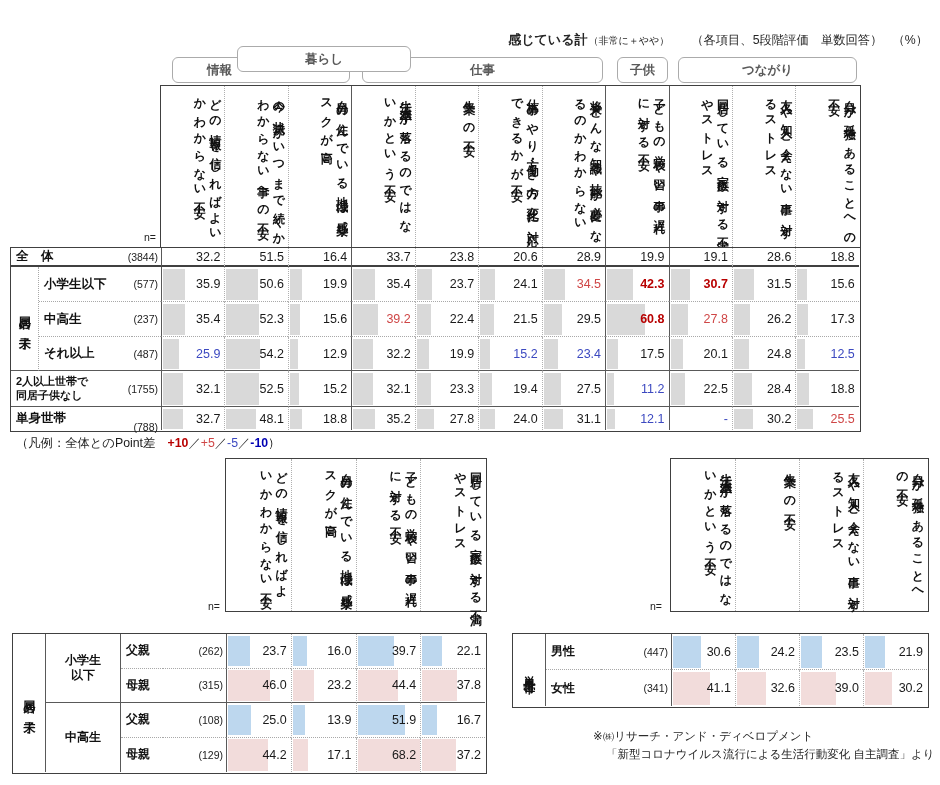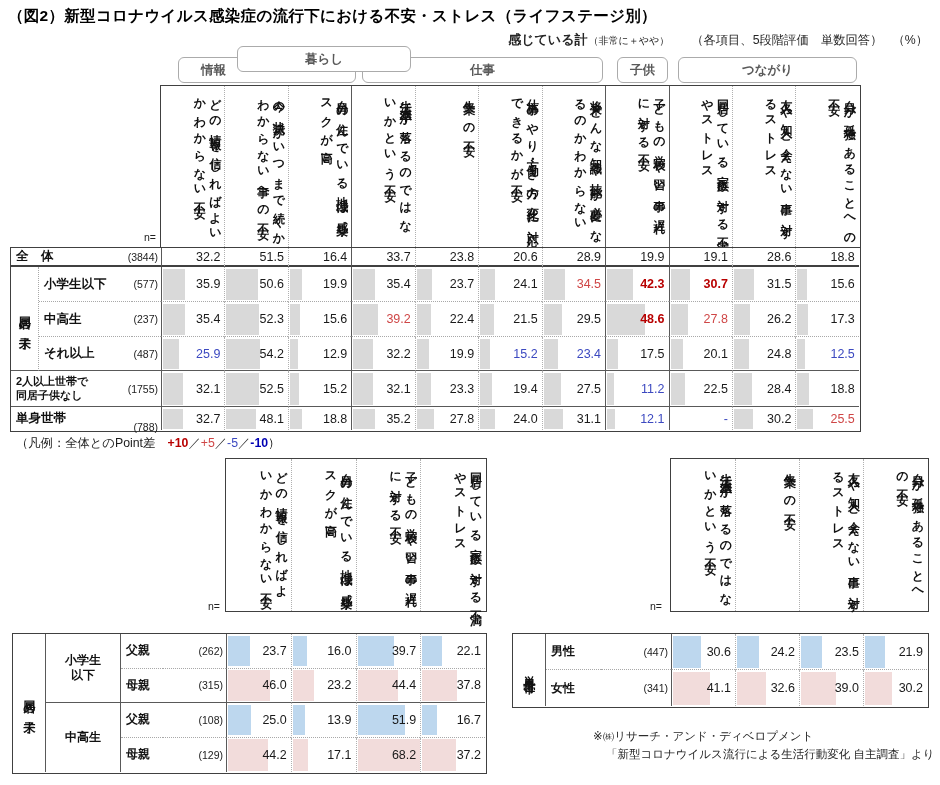--- a/index.html
+++ b/index.html
@@ -9,21 +9,21 @@
   #title{position:absolute;left:8px;top:6px;font-size:15.5px;font-weight:bold;color:#000;letter-spacing:.3px;}
   #subtitle{position:absolute;right:12px;top:30px;text-align:right;white-space:nowrap;color:#262626;}
   #subtitle .st-main{font-size:13px;font-weight:bold;}
   #subtitle .st-paren{font-size:10px;margin-left:1px;}
   #subtitle .st-note{font-size:12.3px;margin-left:22px;}
   #subtitle .st-pct{font-size:12.3px;margin-left:10px;}
   
   .tab{position:absolute;background:#fff;border:1.5px solid #ababab;border-radius:6px;
        display:flex;align-items:center;justify-content:center;box-sizing:border-box;
        font-weight:bold;font-size:12.5px;color:#595959;}
-  #tab-joho{left:178px;top:57px;width:178px;height:26px;z-index:2;justify-content:flex-start;padding-left:22px;}
+  #tab-joho{left:172px;top:57px;width:178px;height:26px;z-index:2;justify-content:flex-start;padding-left:34px;}
   #tab-kurashi{left:237px;top:46px;width:174px;height:26px;z-index:3;}
   #tab-shigoto{left:362px;top:57px;width:241px;height:26px;z-index:2;}
   #tab-kodomo{left:617px;top:57px;width:51px;height:26px;z-index:2;}
   #tab-tsunagari{left:678px;top:57px;width:179px;height:26px;z-index:2;}
   
   .vheadbox{position:absolute;display:flex;border:1.5px solid #404040;background:#fff;box-sizing:border-box;}
   #main-header{left:160px;top:85px;width:701px;height:162px;border-bottom:none;}
   #subL-header{left:225px;top:458px;width:262px;height:154px;}
   #subR-header{left:670px;top:458px;width:259px;height:154px;}
   .vhead{writing-mode:vertical-rl;text-orientation:upright;font-weight:bold;font-size:12px;
@@ -82,21 +82,20 @@
   #legend{position:absolute;left:16px;top:435px;font-size:12.3px;color:#1a1a1a;white-space:nowrap;}
   #legend-items span{font-size:12.3px;}
   
   #footnote{position:absolute;left:593px;top:727px;font-size:11.5px;color:#262626;line-height:1.6;}
   #footnote .fn2{padding-left:13px;}
 </style>
 </head>
 <body>
 
 <div id="page">
-  <div id="title">（図2）新型コロナウイルス感染症の流行下における不安・ストレス（ライフステージ別）</div>
 
   <div id="subtitle">
     <span class="st-main">感じている計</span><span class="st-paren">（非常に＋やや）</span><span class="st-note">（各項目、5段階評価　単数回答）</span><span class="st-pct">（%）</span>
   </div>
 
   <div class="tab" id="tab-joho">
       <span>情報</span>
     </div>
   <div class="tab" id="tab-kurashi">
       <span>暮らし</span>
@@ -235,21 +234,21 @@
       <div class="cell rb-dot cdot" style="grid-area: 3 / 9;">
         <div class="bar bar-gray" style="width: 21.5%;"></div>
         <span class="val">21.5</span>
       </div>
       <div class="cell rb-dot cdot" style="grid-area: 3 / 10;">
         <div class="bar bar-gray" style="width: 29.5%;"></div>
         <span class="val">29.5</span>
       </div>
       <div class="cell rb-dot csolid" style="grid-area: 3 / 11;">
         <div class="bar bar-gray" style="width: 60.8%;"></div>
-        <span class="val f-plus10">48.6</span>
+        <span class="val f-plus10">60.8</span>
       </div>
       <div class="cell rb-dot csolid" style="grid-area: 3 / 12;">
         <div class="bar bar-gray" style="width: 27.8%;"></div>
         <span class="val f-plus5">27.8</span>
       </div>
       <div class="cell rb-dot cdot" style="grid-area: 3 / 13;">
         <div class="bar bar-gray" style="width: 26.2%;"></div>
         <span class="val">26.2</span>
       </div>
       <div class="cell rb-dot cdot" style="grid-area: 3 / 14;">

